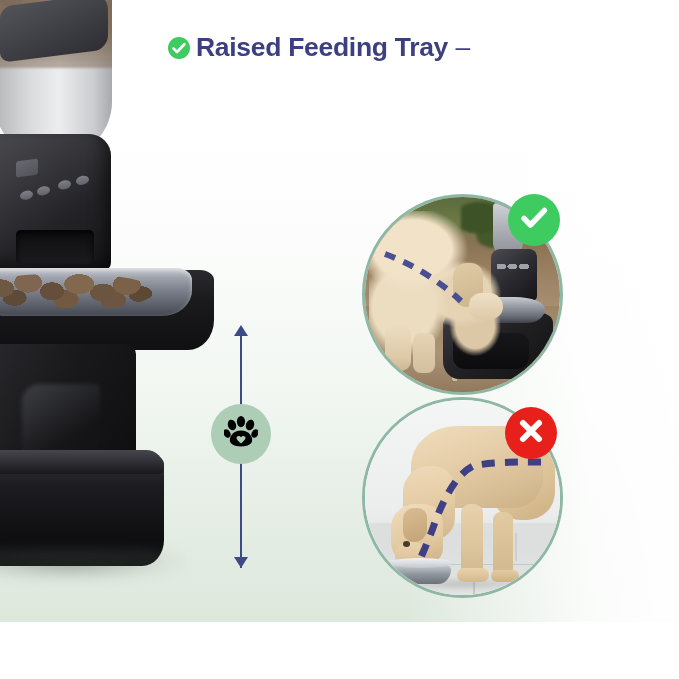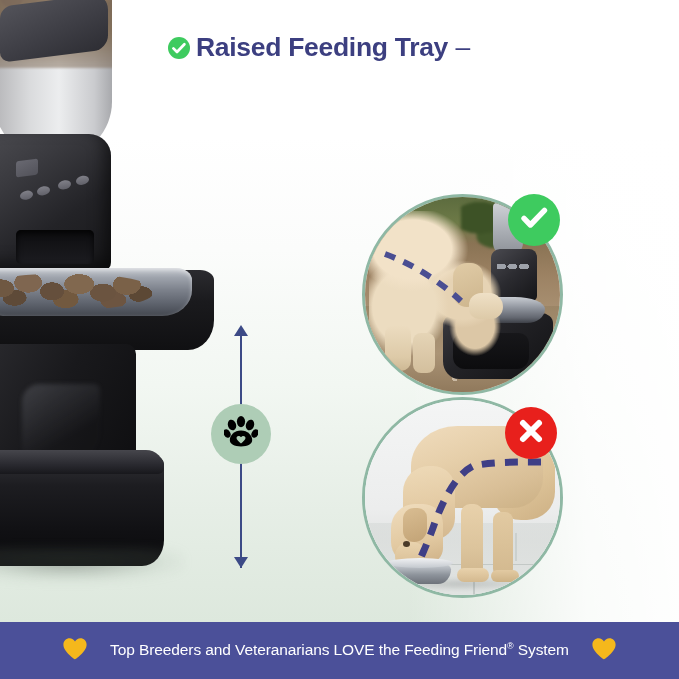--- a/index.html
+++ b/index.html
@@ -659,29 +659,14 @@
   </div>
 
   <div class="status-badge" id="badge-bad">
     <span>
       <svg width="34" height="34" viewBox="0 0 34 34">
         <path d="M9 9L25 25M25 9L9 25" stroke="#ffffff" stroke-width="6" stroke-linecap="round"></path>
       </svg>
     </span>
   </div>
 
-  <div class="banner">
-    <span class="heart">
-      <svg width="26" height="24" viewBox="0 0 26 24">
-        <path d="M13 22.5C13 22.5 1.4 14.8 1.4 7.8 1.4 3.9 4.3 1.3 7.6 1.3c2.3 0 4.3 1.3 5.4 3.2
-                 1.1-1.9 3.1-3.2 5.4-3.2 3.3 0 6.2 2.6 6.2 6.5 0 7-11.6 14.7-11.6 14.7z" fill="#f5b81c"></path>
-      </svg>
-    </span>
-    <span class="banner-text"><span>Top Breeders and Veteranarians LOVE the Feeding Friend</span><sup>®</sup><span> System</span></span>
-    <span class="heart">
-      <svg width="26" height="24" viewBox="0 0 26 24">
-        <path d="M13 22.5C13 22.5 1.4 14.8 1.4 7.8 1.4 3.9 4.3 1.3 7.6 1.3c2.3 0 4.3 1.3 5.4 3.2
-                 1.1-1.9 3.1-3.2 5.4-3.2 3.3 0 6.2 2.6 6.2 6.5 0 7-11.6 14.7-11.6 14.7z" fill="#f5b81c"></path>
-      </svg>
-    </span>
-  </div>
 
 </div>
 
 </body></html>

